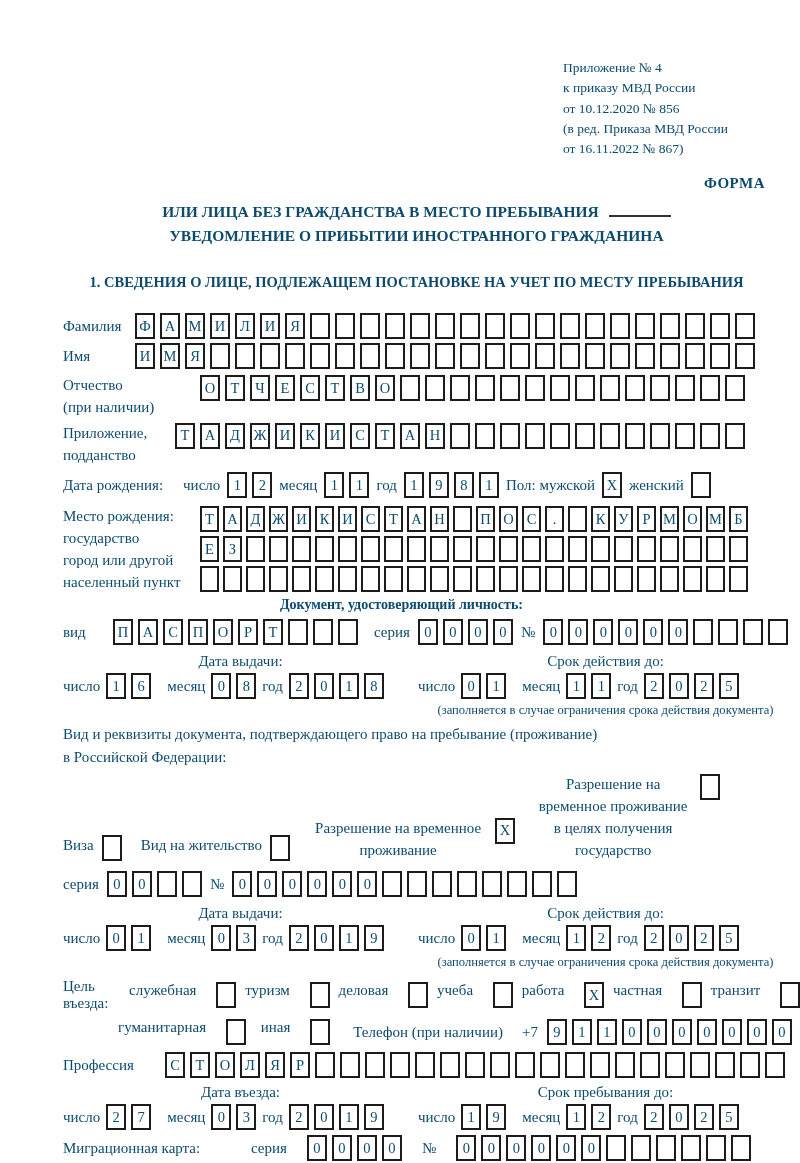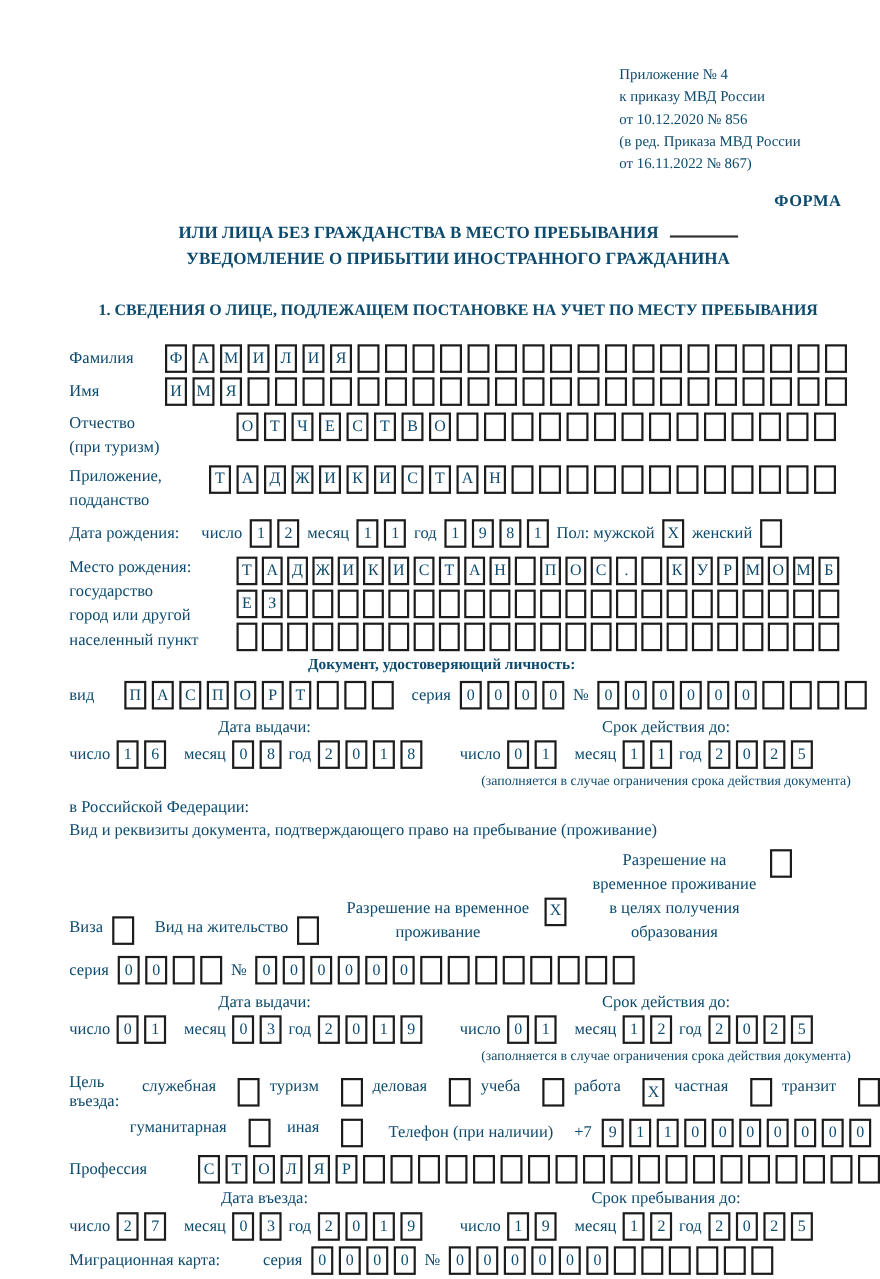--- a/index.html
+++ b/index.html
@@ -20,21 +20,21 @@
   
   .cells{display:inline-flex;gap:5px;vertical-align:middle;flex-shrink:0;}
   .cell{
     width:20px;height:26px;box-sizing:border-box;border:2px solid #1c1c1c;background:#fff;
     display:inline-flex;align-items:center;justify-content:center;
     font-family:"Liberation Serif","DejaVu Serif",serif;font-size:14.5px;flex-shrink:0;
   }
   .tight{gap:4px;}
   .tight .cell{width:19px;}
   
-  .frow{display:flex;align-items:center;margin-bottom:4px;gap:15px;}
+  .frow{display:flex;align-items:center;margin-bottom:4px;}
   .flabel{flex-shrink:0;}
   .lbl2{line-height:1.45;}
   .mb6{margin-bottom:6px;} .mb8{margin-bottom:8px;}
   .stack{display:flex;flex-direction:column;gap:4px;}
   .topalign{align-items:flex-start;}
   .doc-head{text-align:center;font-weight:bold;font-size:14px;margin:4px 60px 6px 0;}
   
   .dates{display:flex;align-items:flex-start;margin-bottom:8px;}
   .dgroup{display:inline-block;}
   .dgroup-left{margin-left:0;width:355px;}
@@ -129,21 +129,21 @@
         <span class="cell"></span>
         <span class="cell"></span>
         <span class="cell"></span>
         <span class="cell"></span>
         <span class="cell"></span>
       </span>
   </div>
 
   <div class="frow topalign">
     <span class="flabel lbl2" style="width:137px">
-      <span>Отчество</span><br><span>(при туризм)</span>
+      <span>Отчество</span><br><span>(при наличии)</span>
     </span>
     <span class="cells">
         <span class="cell">О</span>
         <span class="cell">Т</span>
         <span class="cell">Ч</span>
         <span class="cell">Е</span>
         <span class="cell">С</span>
         <span class="cell">Т</span>
         <span class="cell">В</span>
         <span class="cell">О</span>
@@ -392,43 +392,43 @@
             <span class="cell">2</span>
             <span class="cell">0</span>
             <span class="cell">2</span>
             <span class="cell">5</span>
           </span>
       </div>
       <div class="note">(заполняется в случае ограничения срока действия документа)</div>
     </div>
   </div>
 
+  <div style="margin-top:4px">Вид и реквизиты документа, подтверждающего право на пребывание (проживание)</div>
   <div style="margin-top:6px">в Российской Федерации:</div>
-  <div style="margin-top:4px">Вид и реквизиты документа, подтверждающего право на пребывание (проживание)</div>
   <div class="opts">
     <span class="opt">
       <span class="opt-lbl">Виза</span>
       <span class="cells">
           <span class="cell"></span>
         </span>
     </span>
     <span class="opt">
       <span class="opt-lbl">Вид на жительство</span>
       <span class="cells">
           <span class="cell"></span>
         </span>
     </span>
     <span class="opt">
       <span class="opt-lbl c w170">Разрешение на временное проживание</span>
       <span class="cells">
           <span class="cell">X</span>
         </span>
     </span>
     <span class="opt">
-      <span class="opt-lbl c w150">Разрешение на временное проживание в целях получения образования</span>
+      <span class="opt-lbl c w150">Разрешение на временное проживание в целях получения государство</span>
       <span class="cells">
           <span class="cell"></span>
         </span>
     </span>
   </div>
 
   <div class="frow mb8" style="gap:8px">
     <span>серия</span>
     <span class="cells">
         <span class="cell">0</span>
@@ -621,21 +621,21 @@
         <span class="cells">
             <span class="cell">2</span>
             <span class="cell">0</span>
             <span class="cell">2</span>
             <span class="cell">5</span>
           </span>
       </div>
     </div>
   </div>
 
-  <div class="frow mb6" style="gap:8px">
+  <div class="frow mb6" style="gap:20px">
     <span style="width:168px">Миграционная карта:</span>
     <span>серия</span>
     <span class="cells">
         <span class="cell">0</span>
         <span class="cell">0</span>
         <span class="cell">0</span>
         <span class="cell">0</span>
       </span>
     <span>№</span>
     <span class="cells">

